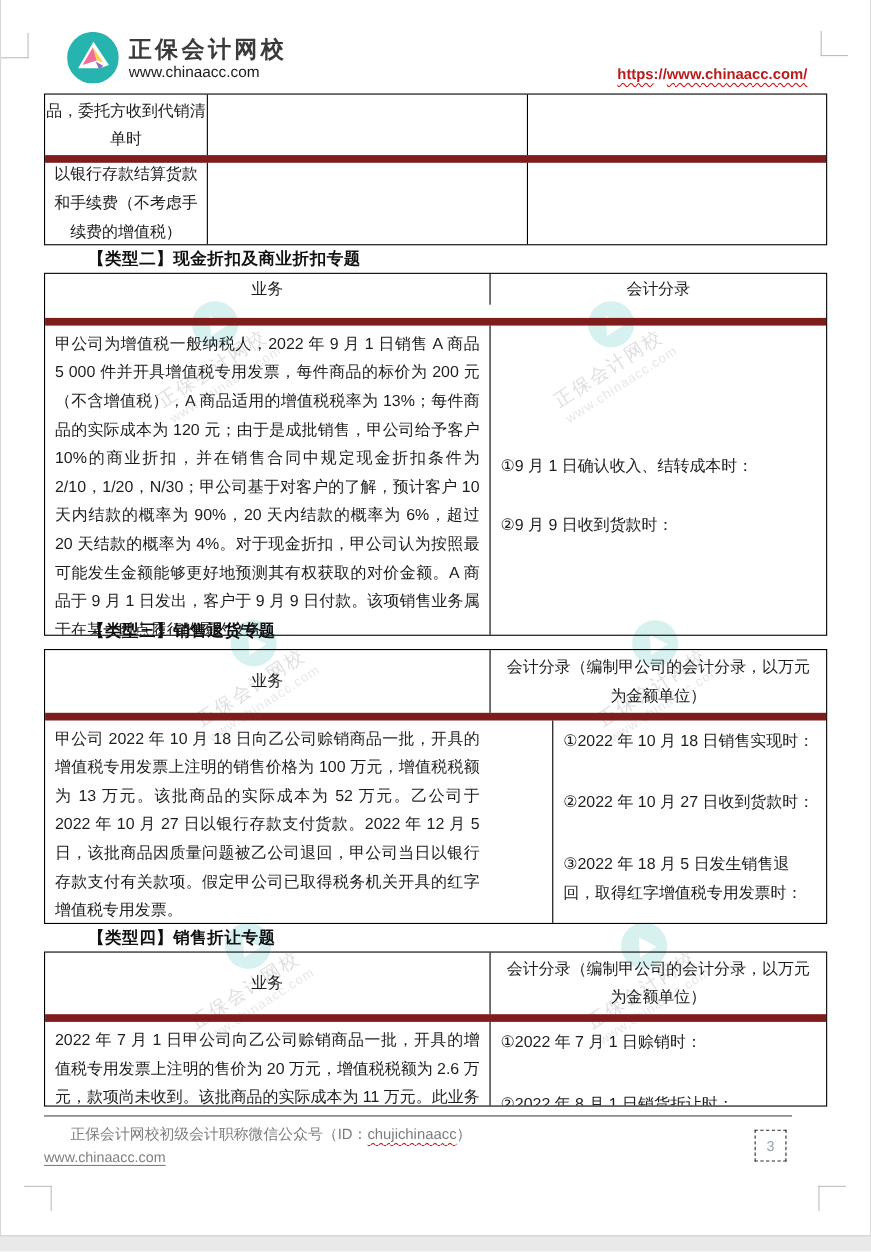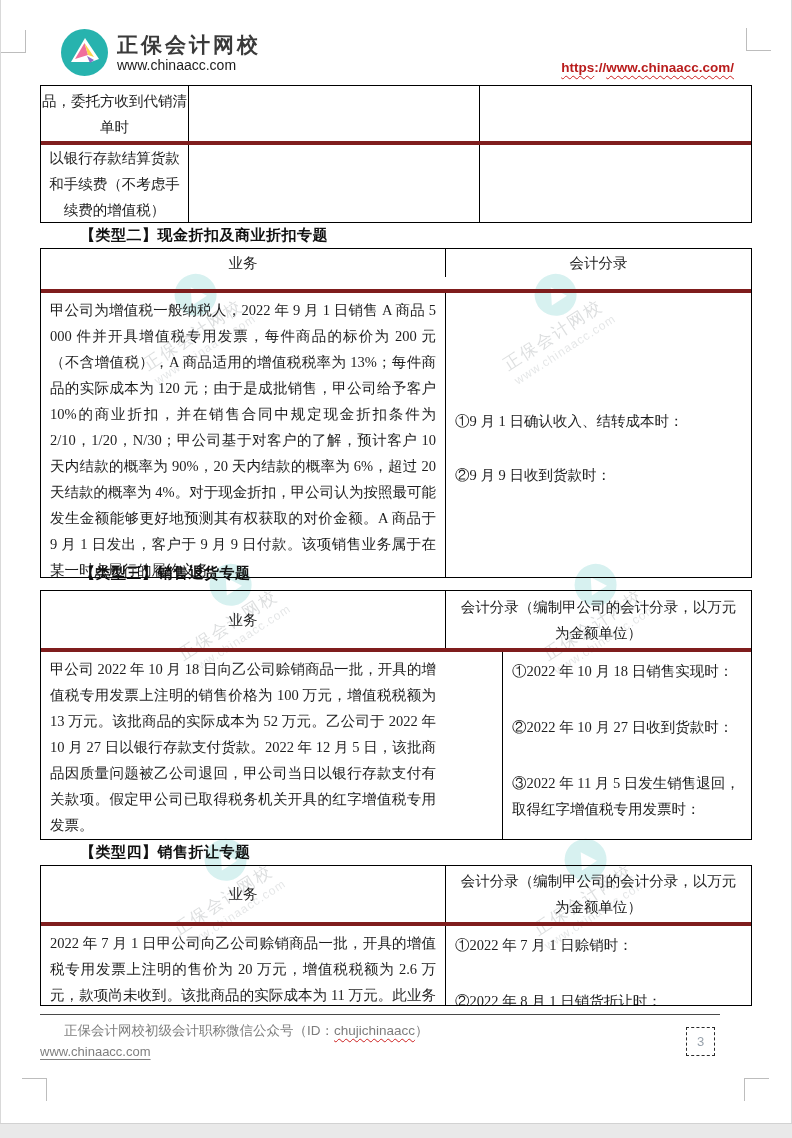--- a/index.html
+++ b/index.html
@@ -28,21 +28,21 @@
   .brand-name{position:absolute;left:117px;top:31px;font-size:21px;font-weight:600;color:#3a3a3a;letter-spacing:3px;}
   .brand-site{position:absolute;left:117px;top:57px;font-size:14px;color:#1a1a1a;}
   .header-url{position:absolute;right:58px;top:60px;font-size:13.5px;font-weight:700;color:#b91c1c;text-decoration:none;}
   .wavy{text-decoration-line:underline;text-decoration-style:wavy;text-decoration-color:#cc1f1f;text-decoration-thickness:1px;text-underline-offset:3px;}
   
   .abs{position:absolute;}
   .content-x{left:40px;width:712px;z-index:1;}
   
   .doc-table{border:1px solid #000;box-sizing:border-box;background:transparent;}
   .t-row{display:flex;box-sizing:border-box;}
-  .t-row + .t-row{border-top:4px solid #7f1d1d;font-family:Liberation Serif, serif;}
+  .t-row + .t-row{border-top:7px solid #7f1d1d;}
   .t-cell{box-sizing:border-box;overflow:hidden;font-size:14.5px;line-height:26px;}
   .t-cell + .t-cell{border-left:1px solid #000;}
   .cell-center{display:flex;align-items:center;justify-content:center;text-align:center;}
   .cell-body{padding:4px 9px;text-align:justify;}
   .cell-entries{padding:6px 9px;}
   .entry{margin-bottom:30px;}
   .entry:last-child{margin-bottom:0;}
   
   .sec-heading{position:absolute;left:80px;font-size:15px;font-weight:700;color:#111;letter-spacing:.5px;z-index:1;}
   
@@ -185,21 +185,21 @@
   <div class="abs content-x doc-table" style="top:590px;">
     <div class="t-row" style="height:57px;">
       <div class="t-cell cell-center" style="width:404px;">业务</div>
       <div class="t-cell cell-center" style="flex:1;padding:2px 10px;">会计分录（编制甲公司的会计分录，以万元为金额单位）</div>
     </div>
     <div class="t-row" style="height:191px;gap:44px;">
       <div class="t-cell cell-body" style="width:404px;">甲公司 2022 年 10 月 18 日向乙公司赊销商品一批，开具的增值税专用发票上注明的销售价格为 100 万元，增值税税额为 13 万元。该批商品的实际成本为 52 万元。乙公司于 2022 年 10 月 27 日以银行存款支付货款。2022 年 12 月 5 日，该批商品因质量问题被乙公司退回，甲公司当日以银行存款支付有关款项。假定甲公司已取得税务机关开具的红字增值税专用发票。</div>
       <div class="t-cell cell-entries" style="flex:1;margin-left:13px;">
         <div class="entry">①2022 年 10 月 18 日销售实现时：</div>
         <div class="entry">②2022 年 10 月 27 日收到货款时：</div>
-        <div class="entry">③2022 年 11 月 5 日发生销售退回，取得红字增值税专用发票时：</div>
+        <div class="entry">③2022 年 18 月 5 日发生销售退回，取得红字增值税专用发票时：</div>
       </div>
     </div>
   </div>
 
   <div class="sec-heading" style="top:843px;">【类型四】销售折让专题</div>
   <div class="abs content-x doc-table" style="top:865px;">
     <div class="t-row" style="height:56px;">
       <div class="t-cell cell-center" style="width:404px;">业务</div>
       <div class="t-cell cell-center" style="flex:1;padding:2px 10px;">会计分录（编制甲公司的会计分录，以万元为金额单位）</div>
     </div>

